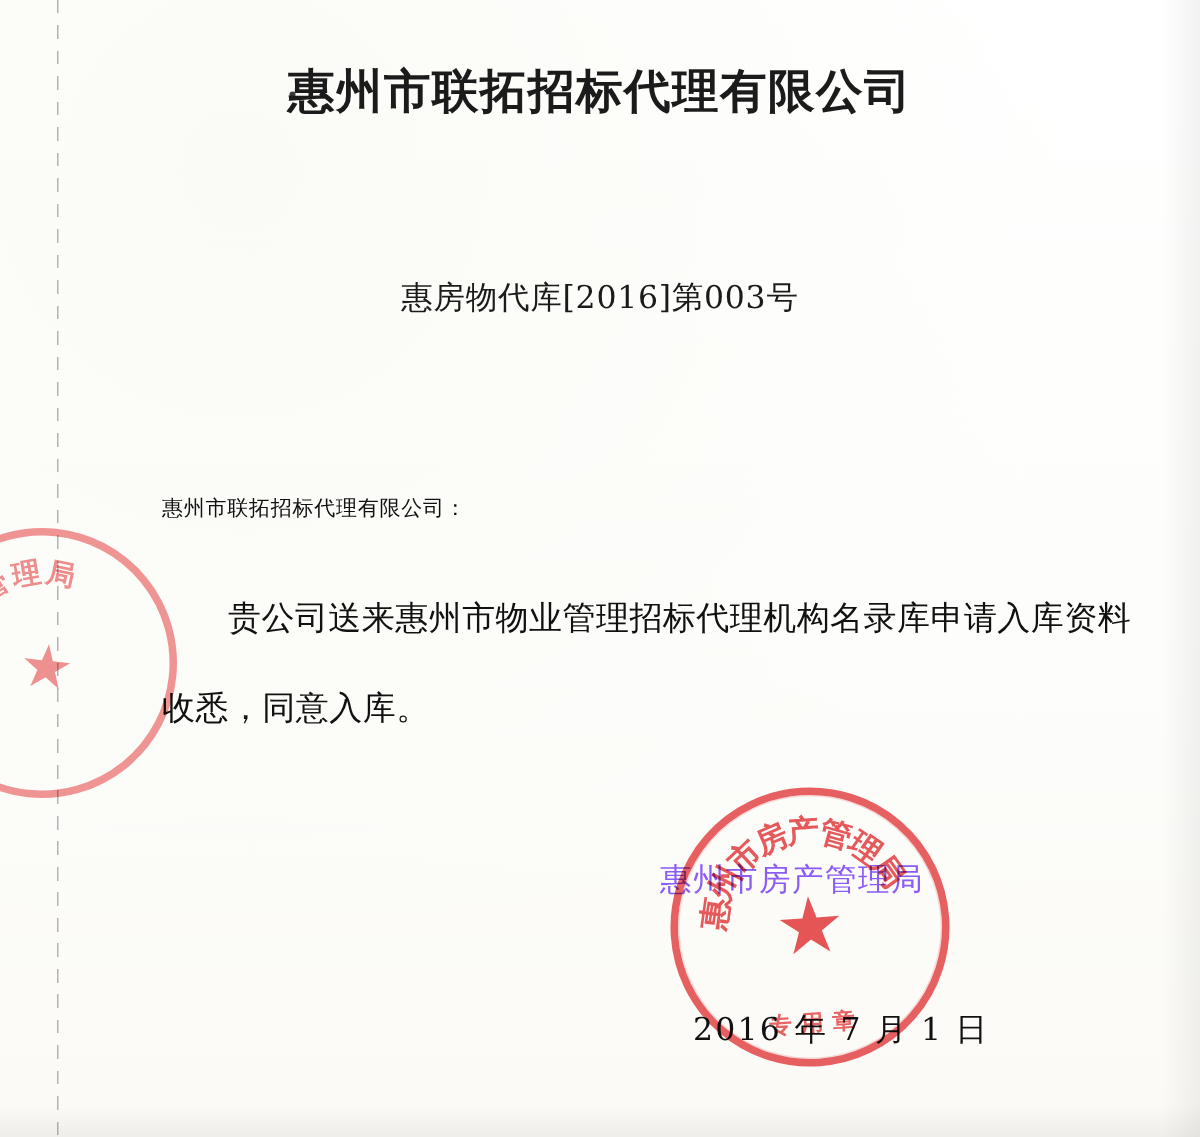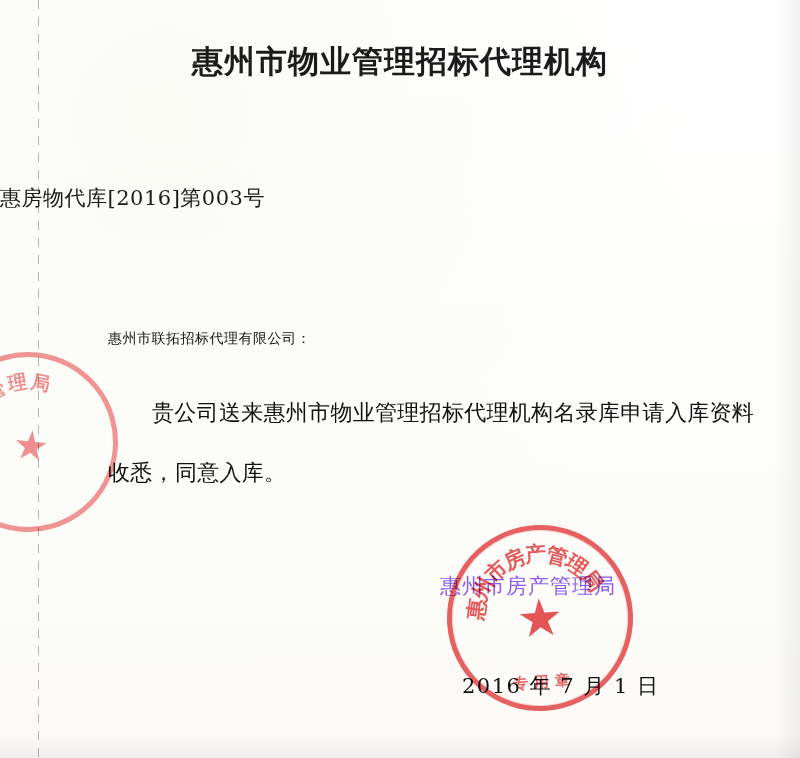--- a/index.html
+++ b/index.html
@@ -82,21 +82,21 @@
     height: 4px;
     background: #3a3a3a;
     border-radius: 50%;
   }
 
   .doc-number {
     position: absolute;
     left: 0;
     top: 184px;
     width: 800px;
-    text-align: left;
+    text-align: center;
     font-family: "DejaVu Serif", "Liberation Serif", serif;
     font-size: 21px;
     color: #1b1b1b;
     letter-spacing: 0.5px;
   }
 
   .recipient {
     position: absolute;
     left: 108px;
     top: 330px;
@@ -229,21 +229,21 @@
 </style>
 </head>
 <body>
 
 <div class="page">
   <div class="paper-tone"></div>
   <div class="fold-line"></div>
 
   <div class="title-dot"></div>
   <div class="doc-title">
-    <span class="line1">惠州市物业管理招标代理机构</span>
+    <span class="line1">惠州市联拓招标代理有限公司</span>
   </div>
 
   <div class="doc-number">惠房物代库[2016]第003号</div>
 
   <div class="recipient">惠州市联拓招标代理有限公司：</div>
 
   <div class="body-text">贵公司送来惠州市物业管理招标代理机构名录库申请入库资料收悉，同意入库。</div>
 
   <div class="signer">惠州市房产管理局</div>
   <div class="doc-date">2016 年 7 月 1 日</div>

